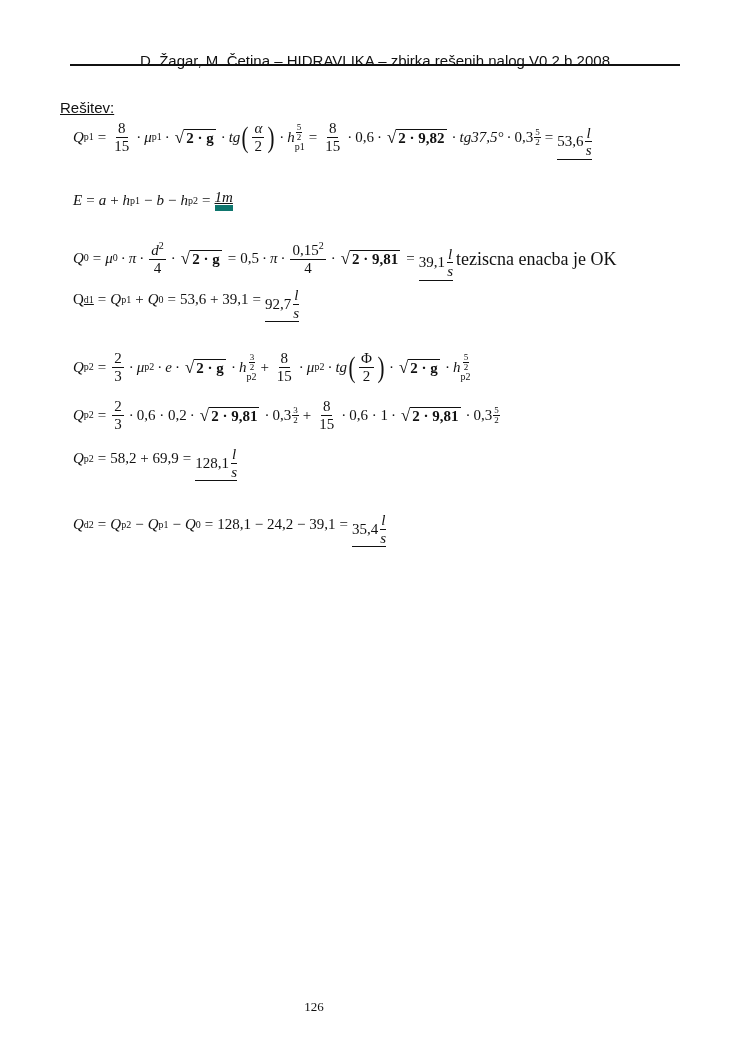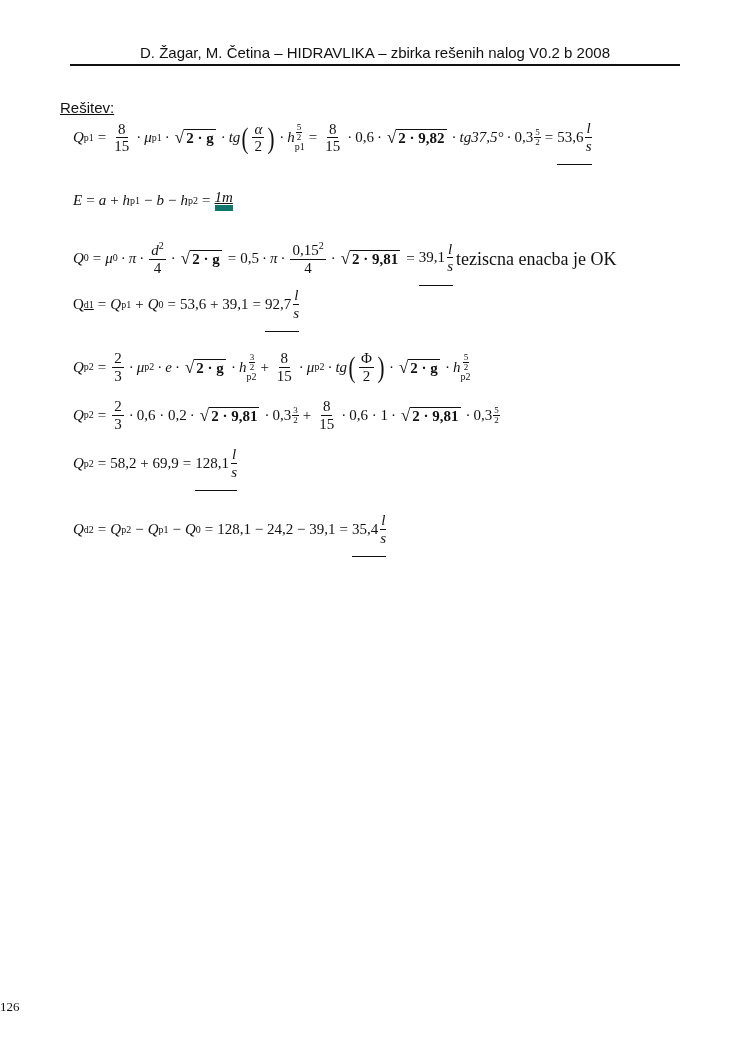--- a/index.html
+++ b/index.html
@@ -1,40 +1,40 @@
 <!DOCTYPE html>
 <html><head>
 <meta charset="utf-8">
 <style>
   html, body { margin:0; padding:0; background:#ffffff; }
   body { width:750px; height:1061px; position:relative; overflow:hidden; color:#111; font-family:"Liberation Serif", serif; }
-  .header { position:absolute; left:70px; top:44px; width:610px; text-align:center; font-family:"Liberation Sans", sans-serif; font-size:15px; color:#111; }
+  .header { position:absolute; left:70px; top:52px; width:610px; text-align:center; font-family:"Liberation Sans", sans-serif; font-size:15px; color:#111; }
   .header-rule { position:absolute; left:70px; top:64px; width:610px; height:2px; background:#111; }
   .heading { position:absolute; left:60px; top:99px; font-family:"Liberation Sans", sans-serif; font-size:15px; text-decoration:underline; }
   .eq { position:absolute; font-size:15px; white-space:nowrap; display:flex; align-items:center; line-height:1; }
   .eq i { font-style:italic; }
   .frac { display:inline-flex; flex-direction:column; align-items:center; vertical-align:middle; margin:0 2px; }
   .frac .num { padding:0 2px; border-bottom:1px solid #111; line-height:1.1; }
   .frac .den { padding:0 2px; line-height:1.1; }
   .sqrt { display:inline-flex; align-items:stretch; margin:0 2px; }
   .sqrt .rad { font-size:17px; line-height:1; }
   .sqrt .body { border-top:1px solid #111; padding:1px 2px 0 2px;font-weight:bold; }
   sub { font-size:10px; vertical-align:-4px; }
   sup { font-size:10px; vertical-align:6px; }
   .sfrac { display:inline-flex; flex-direction:column; align-items:center; font-size:9px; vertical-align:9px; line-height:1; margin-left:1px; }
   .sfrac .n { border-bottom:1px solid #111; padding:0 1px; }
   .paren { font-size:30px; font-weight:200; line-height:1; transform:scaleX(0.7); display:inline-block; }
-  .result { display:inline-flex; align-items:center; border-bottom:1px solid #111; padding-bottom:10px; margin-bottom:-10px; }
+  .result { display:inline-flex; align-items:center; border-bottom:1px solid #111; margin-bottom:-10px; }
   .unit { display:inline-flex; flex-direction:column; align-items:center; font-style:italic; margin-left:2px; }
   .unit .n { border-bottom:1px solid #111; padding:0 1px; line-height:1.1; }
   .unit .d { line-height:1.1; }
   .op { margin:0 4px; }
   .dot { margin:0 3px; }
   .note { position:absolute; left:456px; top:249px; font-size:18px; }
-  .pageno { position:absolute; left:0; width:628px; top:999px; font-size:13px; }
+  .pageno { position:absolute; left:0; width:628px; top:999px; text-align:center; font-size:13px; }
   .underline { border-bottom:6px solid #0f766e;text-decoration:underline; }
 </style>
 </head>
 <body>
 
 <div class="header">D. Žagar, M. Četina – HIDRAVLIKA – zbirka rešenih nalog  V0.2 b 2008</div>
 <div class="header-rule"></div>
 
 <div class="heading">Rešitev:</div>
 

